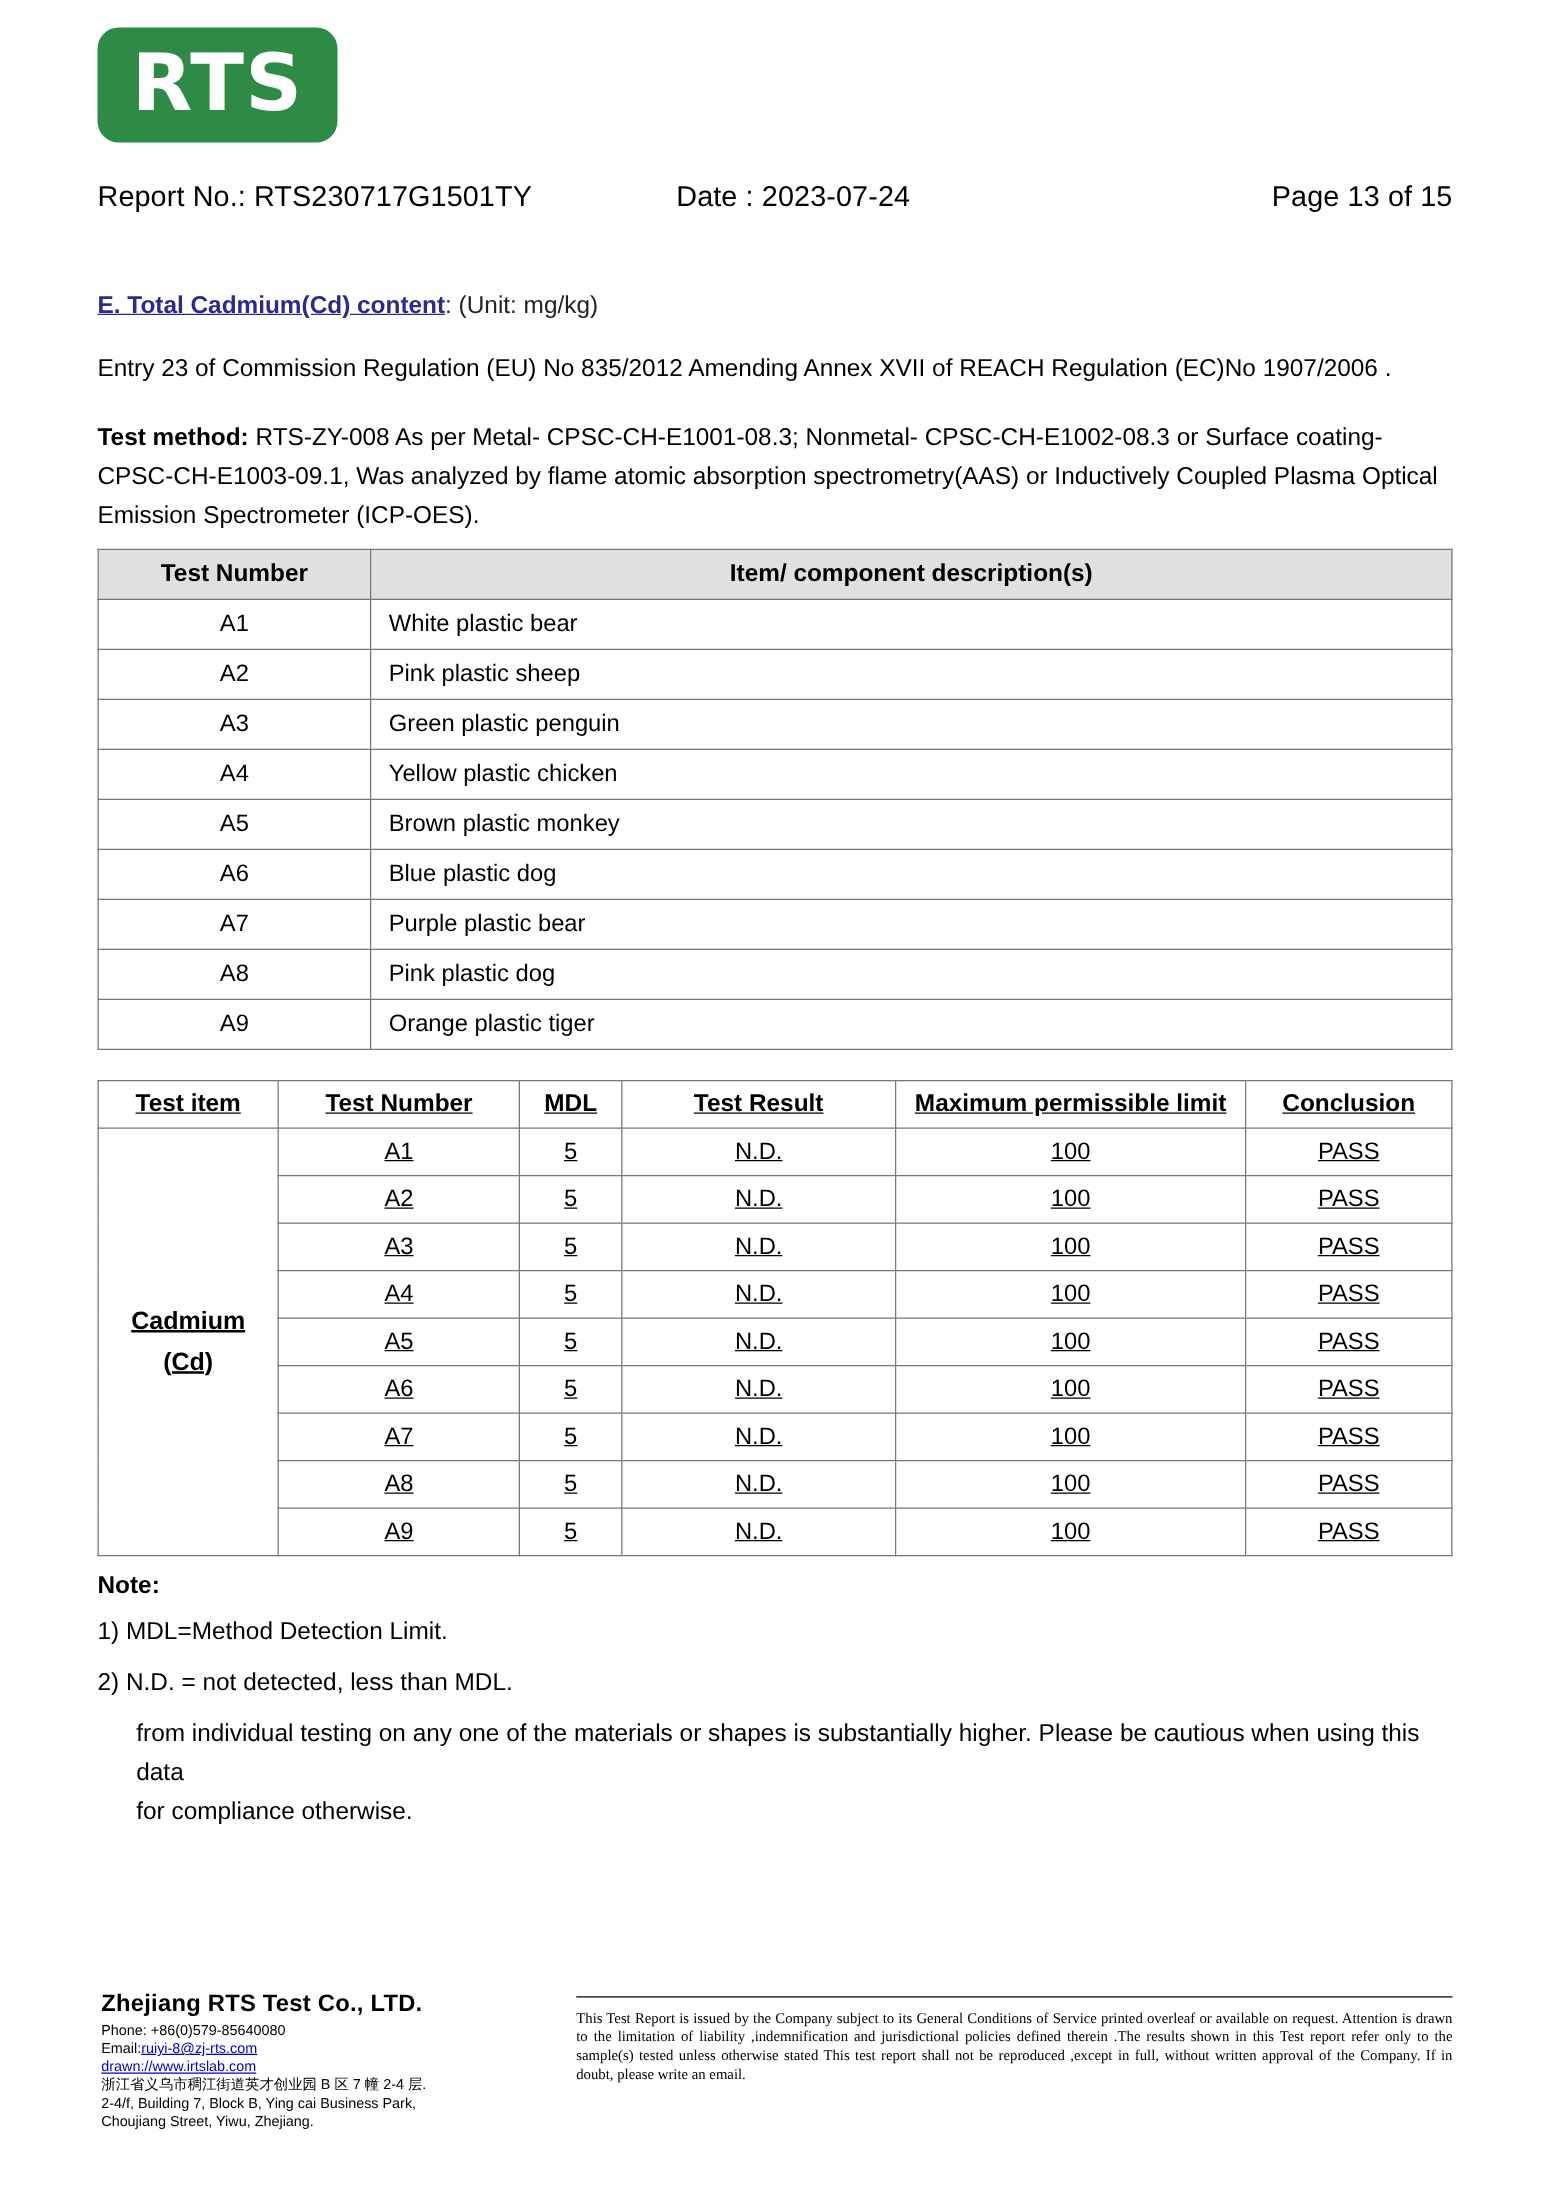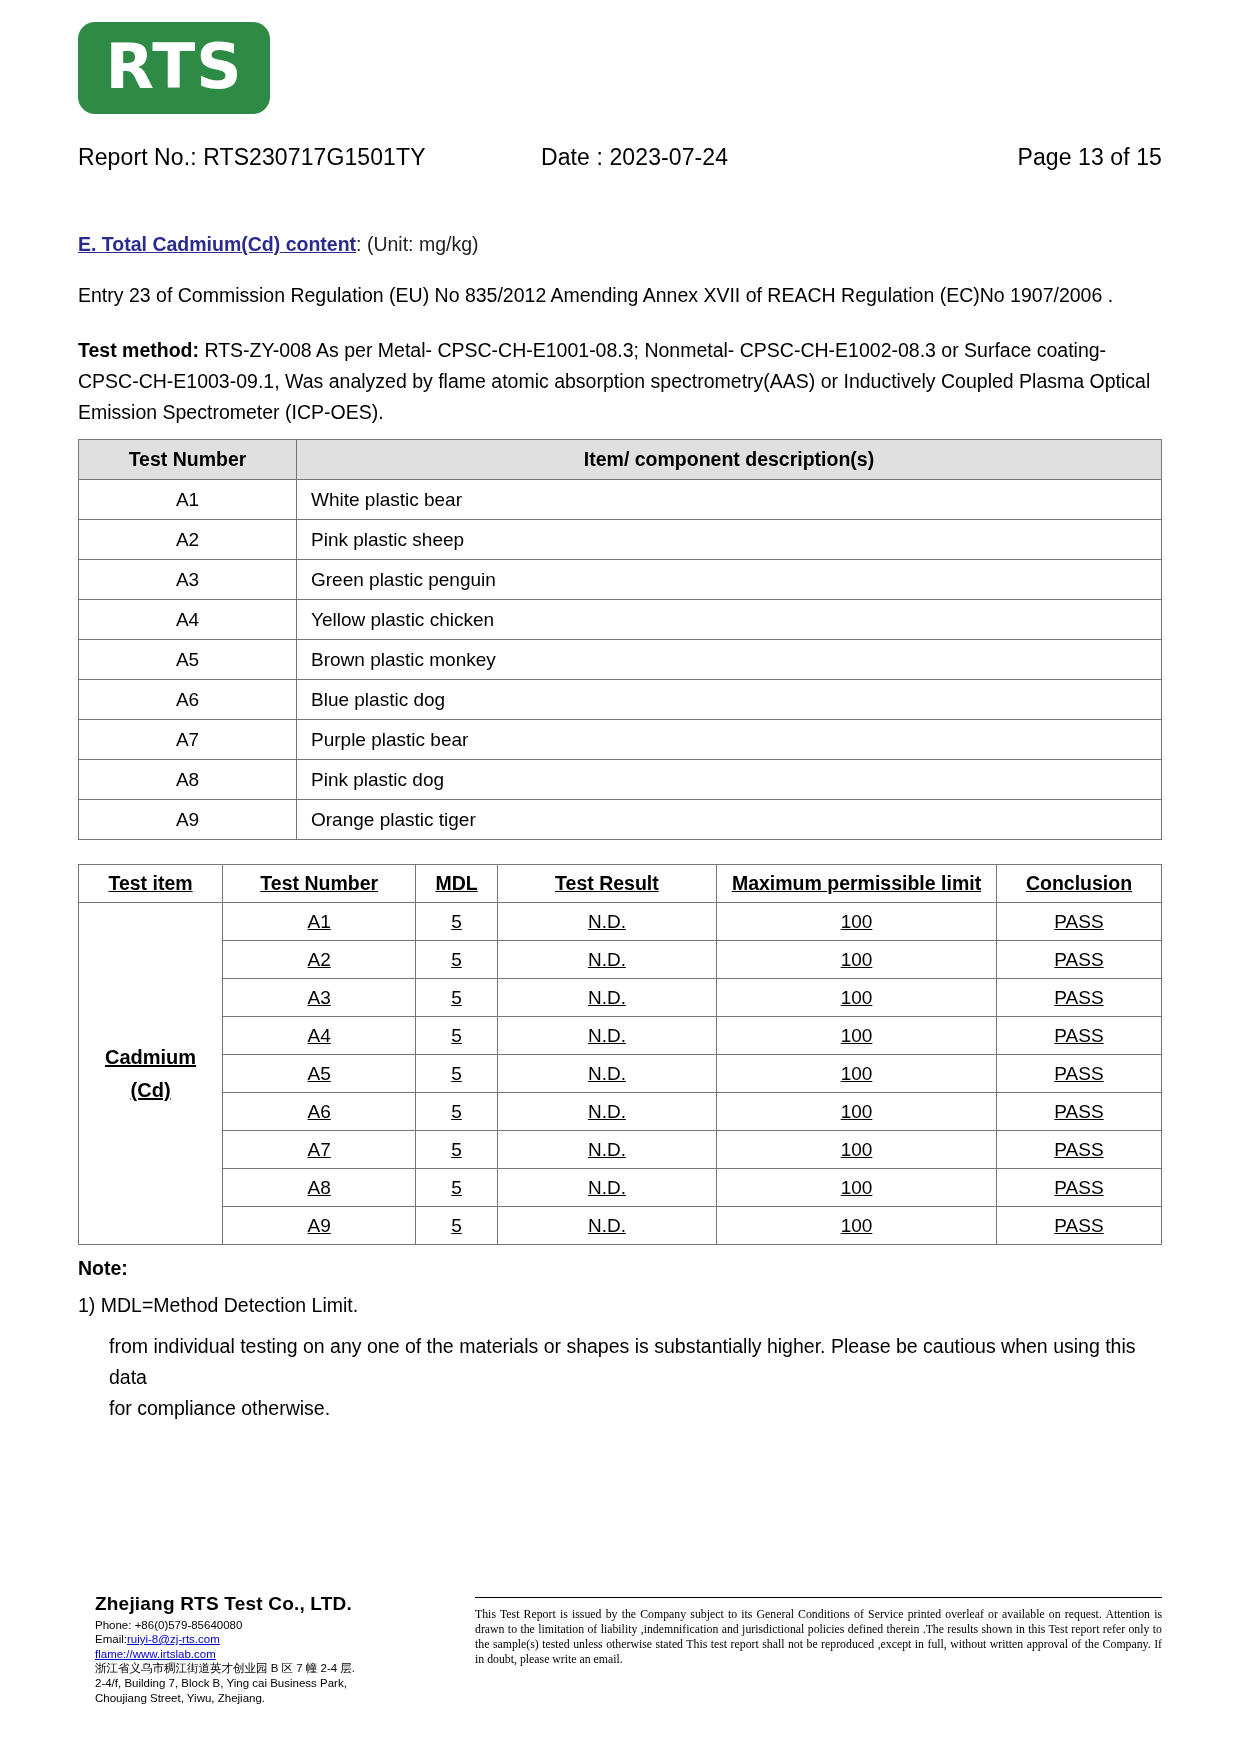--- a/index.html
+++ b/index.html
@@ -118,21 +118,21 @@
 
   
   .notes { margin-top: 12px; font-size: 19.5px; }
   .notes .note-title { font-weight: bold; }
   .notes .note { margin-top: 10px; line-height: 31px; }
   .note-indent { padding-left: 31px; }
 
   
   .footer {
     position: absolute;
-    left: 95px;
+    left: 81px;
     right: 78px;
     bottom: 48px;
     display: flex;
     align-items: flex-start;
   }
   .footer-left { width: 340px; }
   .company {
     font-weight: bold;
     font-size: 19px;
     letter-spacing: 0.2px;
@@ -314,32 +314,33 @@
         <td>N.D.</td>
         <td>100</td>
         <td>PASS</td>
       </tr>
     </tbody>
   </table>
 
   <div class="notes">
     <div class="note-title">Note:</div>
     <div class="note">1) MDL=Method Detection Limit.</div>
+    <div class="note">2) N.D. = not detected, less than MDL.</div>
     <div class="note">
       <div class="note-indent">from individual testing on any one of the materials or shapes is substantially higher. Please be cautious when using this data</div>
       <div class="note-indent">for compliance otherwise.</div>
     </div>
   </div>
 
   <div class="footer">
     <div class="footer-left">
       <div class="company">Zhejiang RTS Test Co., LTD.</div>
       <div class="finfo">Phone: +86(0)579-85640080</div>
       <div class="finfo"><span>Email:</span><span class="flink">ruiyi-8@zj-rts.com</span></div>
-      <div class="finfo flink">flame://www.irtslab.com</div>
+      <div class="finfo flink">drawn://www.irtslab.com</div>
       <div class="fcn">浙江省义乌市稠江街道英才创业园 B 区 7 幢 2-4 层.</div>
       <div class="finfo">2-4/f, Building 7, Block B, Ying cai Business Park,</div>
       <div class="finfo">Choujiang Street, Yiwu, Zhejiang.</div>
     </div>
     <div class="footer-right">
       <div class="fr-rule"></div>
       <div class="disclaimer">This Test Report is issued by the Company subject to its General Conditions of Service printed overleaf or available on request. Attention is drawn to the limitation of liability ,indemnification and jurisdictional policies defined therein .The results shown in this Test report refer only to the sample(s) tested unless otherwise stated This test report shall not be reproduced ,except in full, without written approval of the Company. If in doubt, please write an email.</div>
     </div>
   </div>
 

